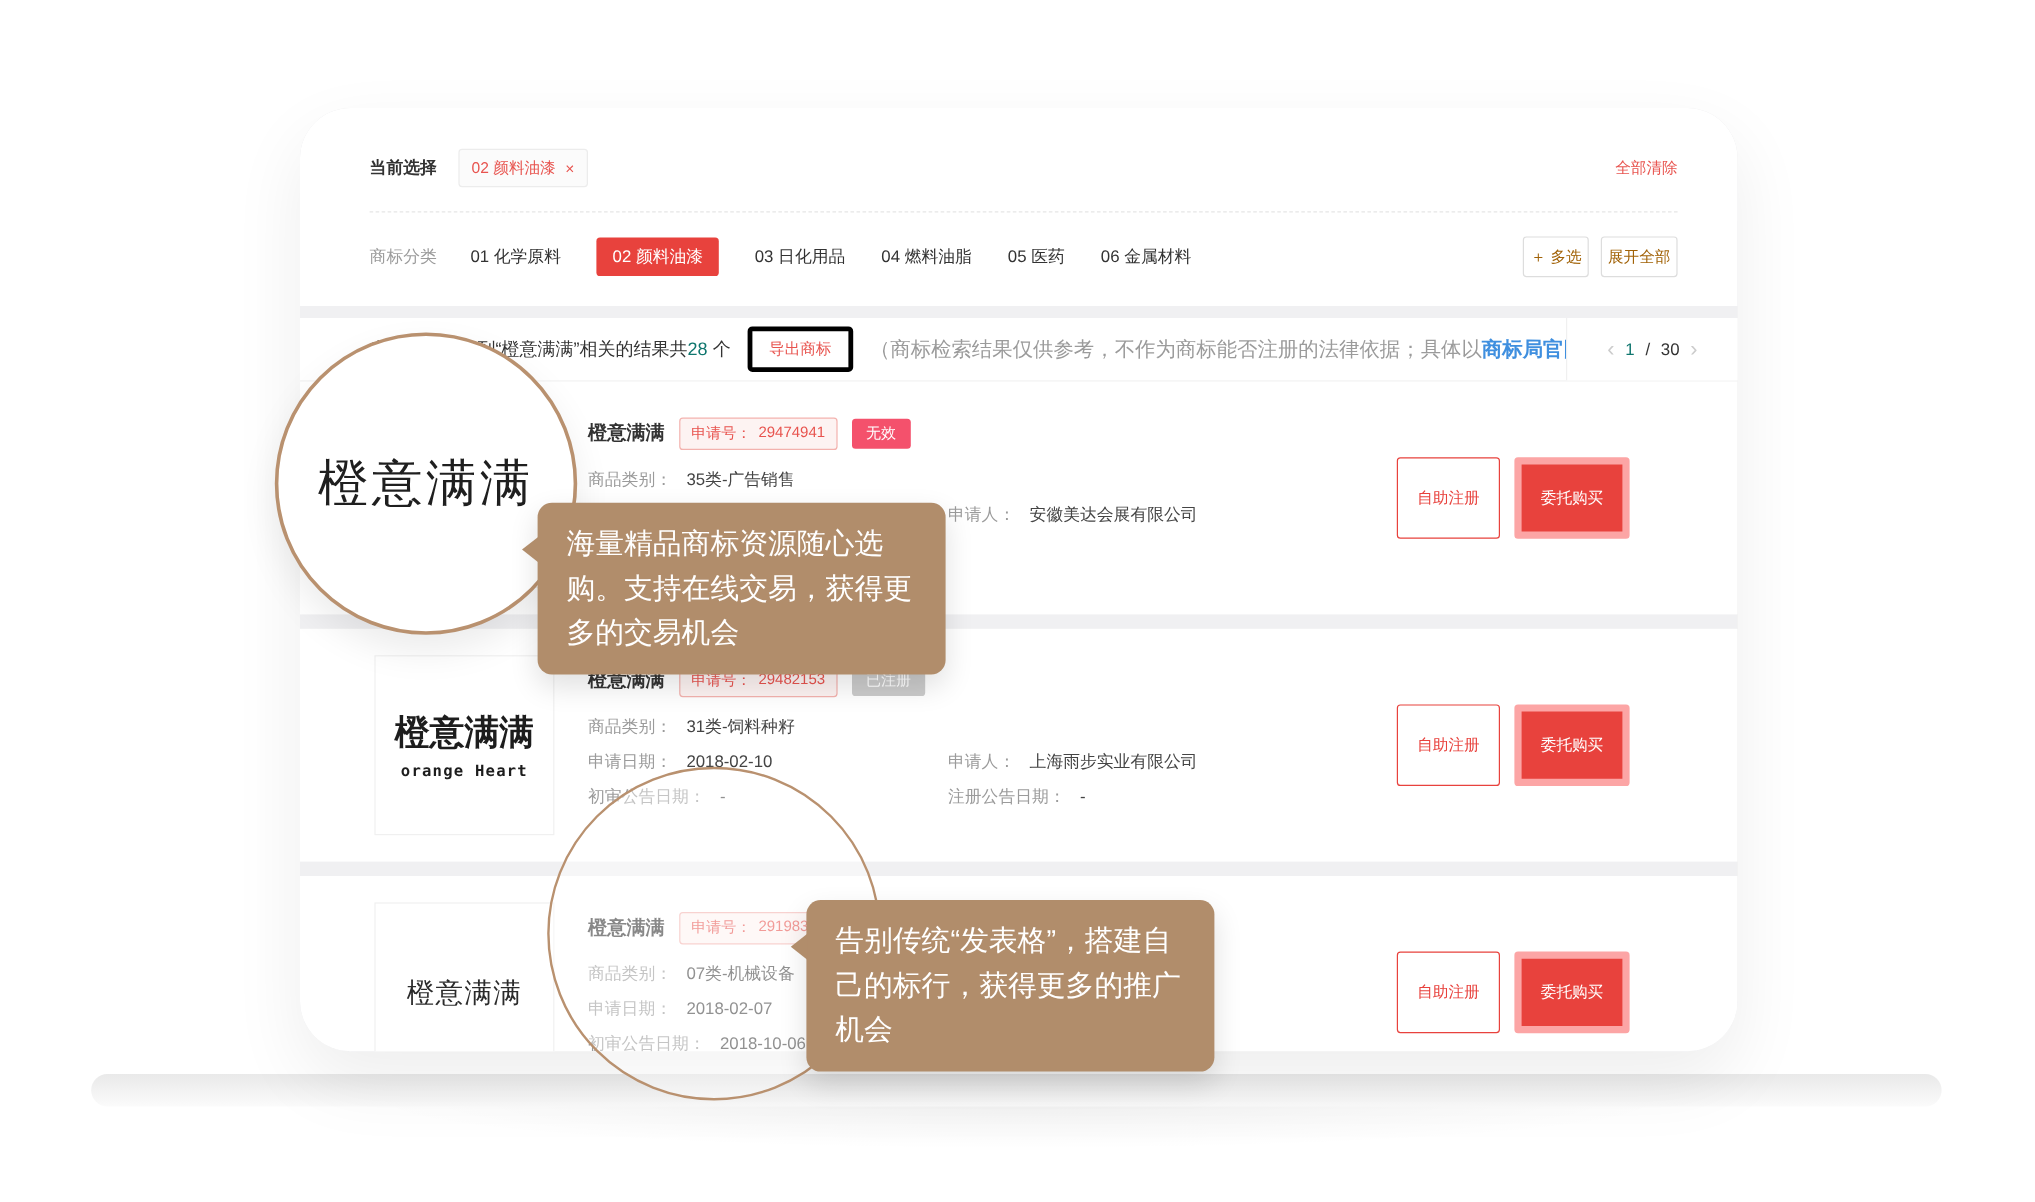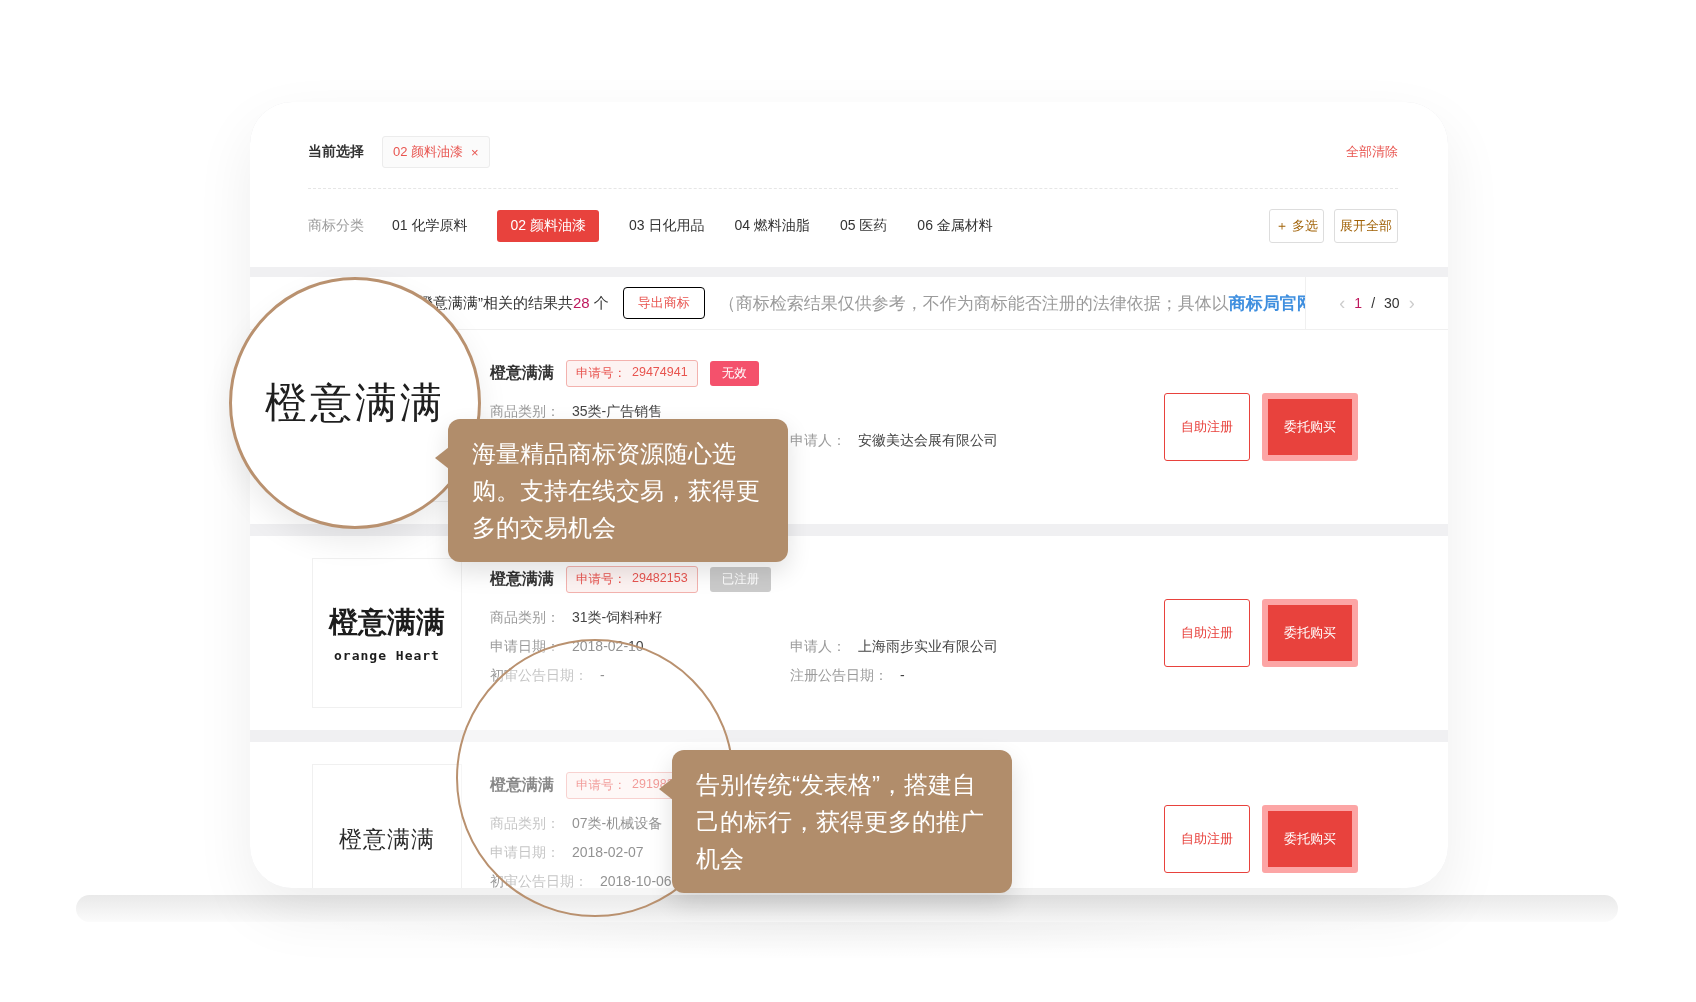--- a/index.html
+++ b/index.html
@@ -6,21 +6,21 @@
   .stage{position:relative;width:1696px;height:1002px;overflow:hidden;
          font-family:"Liberation Sans","DejaVu Sans",sans-serif;color:#333;}
 
   
   .base-bar{position:absolute;left:76px;top:895px;width:1542px;height:27px;border-radius:14px;
             background:linear-gradient(180deg,#e9e9e9 0%,#f3f3f3 55%,#fbfbfb 100%);z-index:1;}
   .base-fade{position:absolute;left:300px;top:918px;width:1100px;height:40px;
              background:radial-gradient(ellipse at center top, rgba(0,0,0,0.05), rgba(255,255,255,0) 70%);z-index:0;}
 
   
-  .card{position:absolute;left:250px;top:102px;width:1198px;height:786px;background:#f0f0f2;
+  .card{position:absolute;left:250px;top:90px;width:1198px;height:786px;background:#f0f0f2;
         border-radius:42px;box-shadow:0 24px 60px rgba(0,0,0,0.07);overflow:hidden;z-index:2;}
 
   
   .section-a{background:#fff;border-radius:42px 42px 0 0;padding:34px 50px 24px 58px;}
   .line1{display:flex;align-items:center;}
   .lbl-strong{font-size:14px;font-weight:700;color:#333;}
   .sel-tag{margin-left:18px;display:inline-flex;align-items:center;gap:8px;background:#fbfbfb;
            border:1px solid #ececec;border-radius:3px;padding:6px 10px;font-size:13px;color:#e8544f;cursor:pointer;}
   .tag-close{color:#e8544f;font-size:13px;line-height:1;cursor:pointer;}
   .clear-all{margin-left:auto;color:#e8544f;font-size:13px;cursor:pointer;}
@@ -31,22 +31,22 @@
   .cat.selected{background:#e8423d;color:#fff;border-radius:3px;padding:7px 13px;}
   .line2-right{margin-left:auto;display:flex;gap:10px;}
   .ghost-btn{background:#fff;border:1px solid #ddd;border-radius:3px;color:#a16207;font-size:13px;
              padding:7px 5px;cursor:pointer;font-family:inherit;white-space:nowrap;}
 
   
   .section-b{background:#f0f0f2;margin-top:10px;}
   .results-header{display:flex;background:#fff;height:52px;border-bottom:1px solid #f0f0f0;}
   .summary{flex:1;display:flex;align-items:center;gap:14px;padding-left:58px;min-width:0;}
   .sum-text{font-size:15px;color:#333;white-space:nowrap;}
-  .red{color:#be185d;}
-  .export-btn{background:#fff;border:1px solid #000000;color:#e8544f;border-radius:4px;
+  .red{color:#0f766e;}
+  .export-btn{background:#fff;border:4px solid #000000;color:#e8544f;border-radius:4px;
               font-size:13px;padding:6px 14px;cursor:pointer;font-family:inherit;white-space:nowrap;}
   .note{font-size:17px;color:#9b9b9b;white-space:nowrap;overflow:hidden;}
   .note-link{color:#3f8fdf;text-decoration:none;font-weight:700;cursor:pointer;}
   .pager{width:142px;border-left:1px solid #f0f0f0;display:flex;align-items:center;justify-content:center;
          gap:9px;font-size:14px;background:#fff;}
   .pg-arrow{color:#ccc;font-size:18px;cursor:pointer;line-height:1;}
   .pg-sep,.pg-total{color:#333;}
 
   
   .rows{display:flex;flex-direction:column;gap:12px;margin-top:0;}

